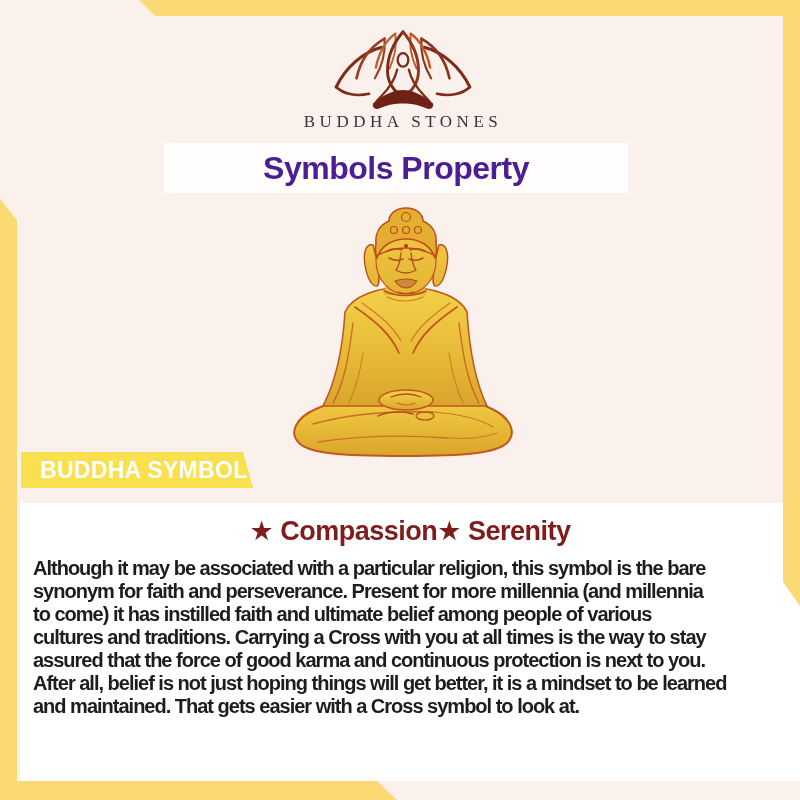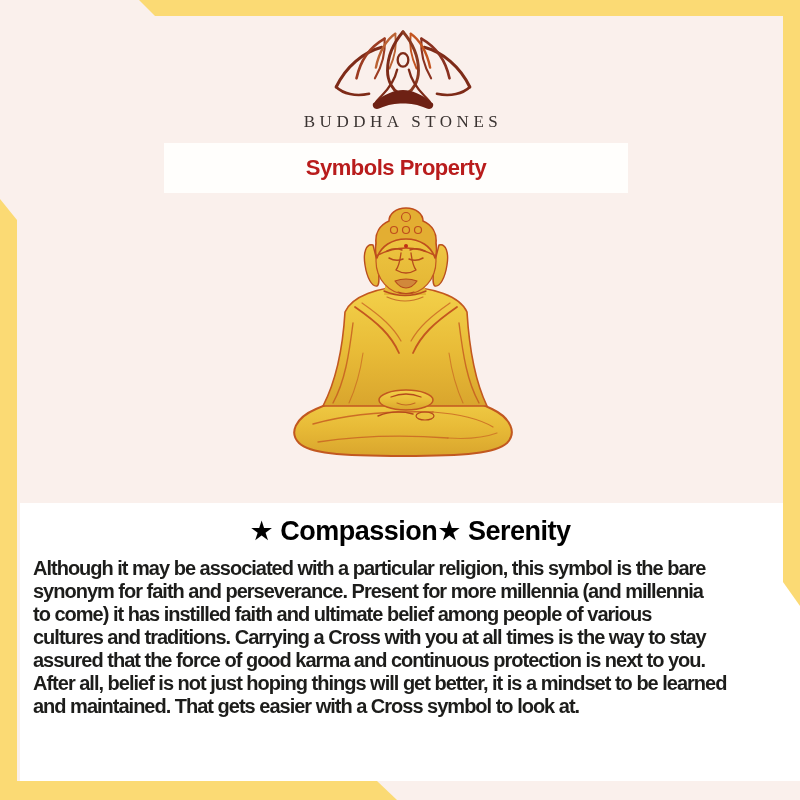--- a/index.html
+++ b/index.html
@@ -12,21 +12,21 @@
   }
 
   
   .panel {
     position:absolute; left:20px; top:503px; width:780px; height:278px;
     background:#ffffff;
   }
   .traits {
     position:absolute; left:0; top:12px; width:100%;
     text-align:center; font-size:27px; font-weight:700;
-    letter-spacing:-0.5px; color:#000000;
+    letter-spacing:-0.5px; color:#7f1d1d;
   }
   .description {
     position:absolute; left:13px; top:54px; width:762px;
     font-size:20px; line-height:23px; font-weight:700;
     letter-spacing:-1px; color:#1d1d1b; white-space:pre-line;
   }
 
   
   .strip { position:absolute; background:#fbda74; }
   .strip-top    { left:139px; top:0;     width:661px; height:16px;
@@ -45,21 +45,21 @@
     text-align:center; font-family:"Liberation Serif","DejaVu Serif",serif;
     font-size:17px; letter-spacing:4.5px; color:#3a3331;
   }
 
   
   .title-box {
     position:absolute; left:164px; top:143px; width:464px; height:50px;
     background:#fffefc; display:flex; align-items:center; justify-content:center;
   }
   .title-text {
-    font-size:22px; font-weight:700; letter-spacing:-0.5px; color:#b91c1c;
+    font-size:32px; font-weight:700; letter-spacing:-0.5px; color:#4c1d95;
   }
 
   
   .buddha { position:absolute; left:283px; top:203px; }
 
   
   .ribbon {
     position:absolute; left:21px; top:452px; width:232px; height:36px;
     background:#f8e04e; clip-path:polygon(0 0,calc(100% - 10px) 0,100% 100%,0 100%);
     line-height:36px; padding-left:19px;
@@ -177,14 +177,15 @@
     <path d="M114,200 Q123,204 132,200" stroke="#b54a1c" stroke-width="1.1" opacity="0.7"></path>
 
     <path d="M30,221 Q80,207 150,209" stroke="#c4571f" stroke-width="1.4" opacity="0.8"></path>
     <path d="M150,209 Q190,212 210,224" stroke="#c4571f" stroke-width="1.2" opacity="0.7"></path>
     <path d="M35,239 Q95,230 165,235" stroke="#c4571f" stroke-width="1.3" opacity="0.7"></path>
     <path d="M165,235 Q195,237 214,230" stroke="#c4571f" stroke-width="1.1" opacity="0.6"></path>
     <path d="M95,213 Q112,206 130,211" stroke="#b54a1c" stroke-width="1.4"></path>
     <ellipse cx="142" cy="213" rx="9" ry="4" stroke="#b54a1c" stroke-width="1.2"></ellipse>
   </svg>
 
+  <div class="ribbon">BUDDHA SYMBOL</div>
 
 </div>
 
 </body></html>

